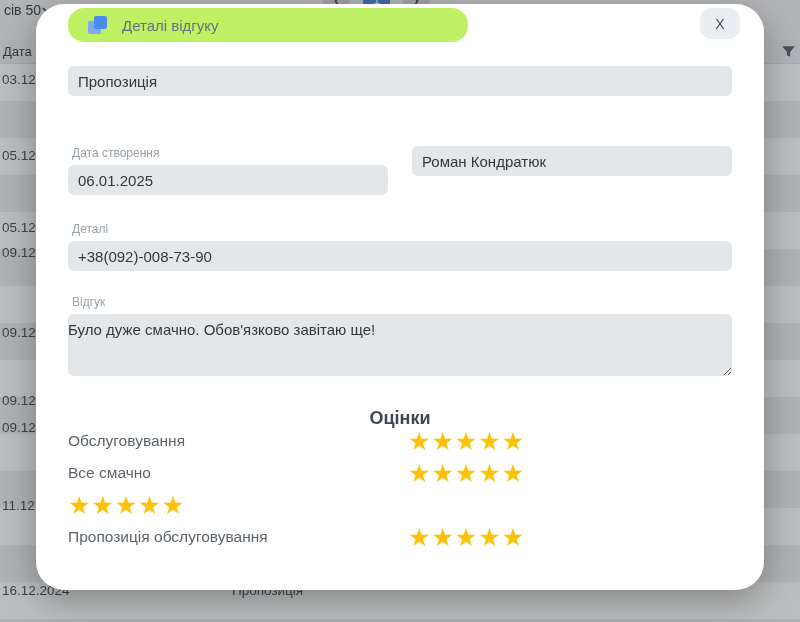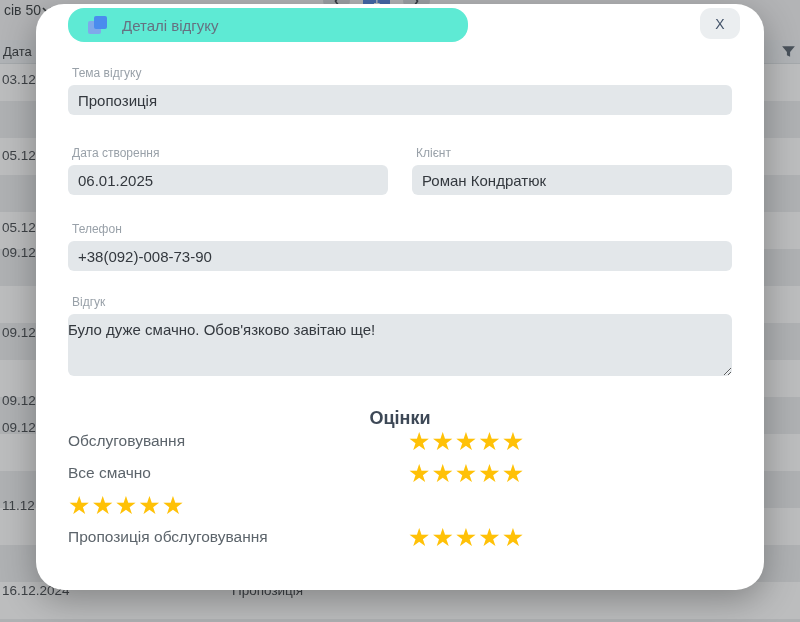--- a/index.html
+++ b/index.html
@@ -26,21 +26,21 @@
              background:repeating-linear-gradient(180deg,#ffffff 0 37px,#eceeef 37px 74px); }
   .bg-date { position:absolute; left:2px; font-size:13.5px; color:#4b4f54; white-space:nowrap; }
   .bg-topic { position:absolute; left:232px; font-size:13.5px; color:#4b4f54; white-space:nowrap; }
 
   
   .overlay { position:absolute; inset:0; background:rgba(33,37,41,0.30); }
 
   
   .modal { position:absolute; left:36px; top:4px; width:728px; height:586px; background:#ffffff;
            border-radius:28px; box-shadow:0 10px 35px rgba(0,0,0,0.30); }
-  .m-titlebar { position:absolute; left:32px; top:4px; width:400px; height:34px; background:#5eead4;
+  .m-titlebar { position:absolute; left:32px; top:4px; width:400px; height:34px; background:#bef264;
                 border-radius:16px; display:flex; align-items:center; padding-left:20px; gap:14px; }
   .copy-icon { position:relative; width:20px; height:20px; }
   .copy-icon .sq-back { position:absolute; left:0; bottom:1px; width:13px; height:13px; background:#7fa9ea; border-radius:2px; }
   .copy-icon .sq-front { position:absolute; right:1px; top:1px; width:13px; height:13px; background:#4a8cee; border-radius:2px; }
   .m-title { font-size:15px; color:#667181; }
   .m-close { position:absolute; left:664px; top:4px; width:40px; height:31px; background:#ebeef0;
              border:none; border-radius:11px; font-size:14px; color:#44546a;
              display:flex; align-items:center; justify-content:center; cursor:pointer;
              font-family:"Liberation Sans", sans-serif; }
 
@@ -116,36 +116,34 @@
         <span class="sq-front"></span>
     </span>
     <span class="m-title">Деталі відгуку</span>
   </div>
 
   <button class="m-close">
     <span>X</span>
   </button>
 
   <div class="field" style="left:32px; top:62px; width:664px;">
-    <span class="f-label">Тема відгуку</span>
     <input class="f-input" value="Пропозиція" style="">
   </div>
 
   <div class="field" style="left:32px; top:142px; width:320px;">
     <span class="f-label">Дата створення</span>
     <input class="f-input" value="06.01.2025" style="">
   </div>
 
   <div class="field" style="left:376px; top:142px; width:320px;">
-    <span class="f-label">Клієнт</span>
     <input class="f-input" value="Роман Кондратюк" style="">
   </div>
 
   <div class="field" style="left:32px; top:218px; width:664px;">
-    <span class="f-label">Телефон</span>
+    <span class="f-label">Деталі</span>
     <input class="f-input" value="+38(092)-008-73-90" style="">
   </div>
 
   <div class="field" style="left:32px; top:291px; width:664px;">
     <span class="f-label">Відгук</span>
     <textarea class="f-area" style="">Було дуже смачно. Обов'язково завітаю ще!</textarea>
   </div>
 
   <div class="divider">
     <span class="line"></span>

